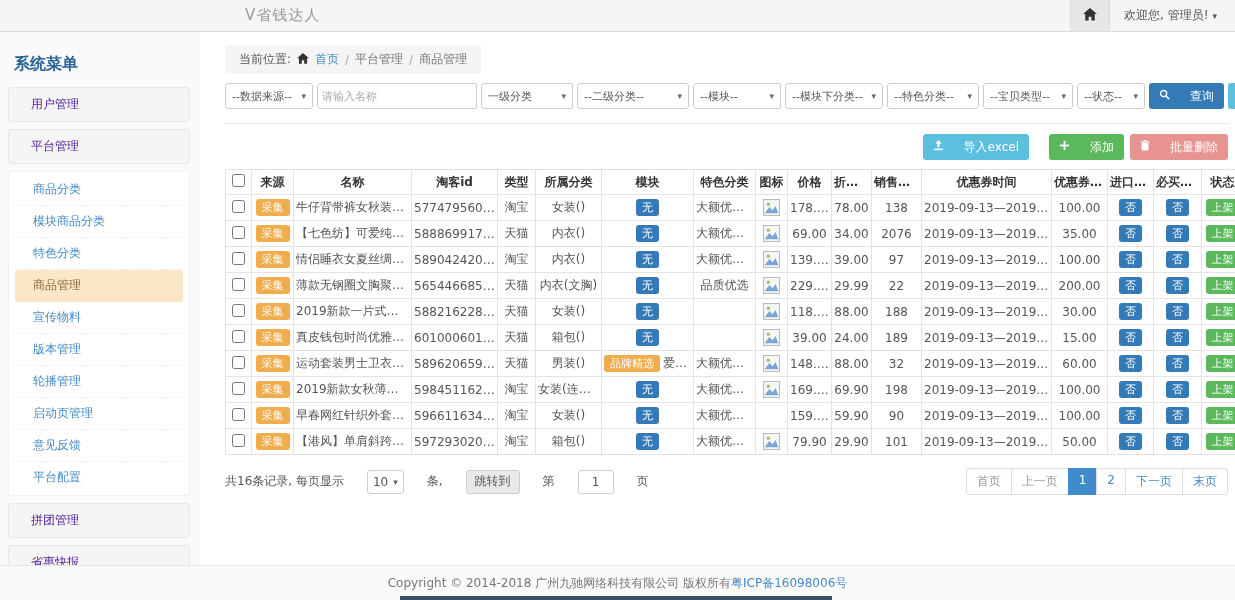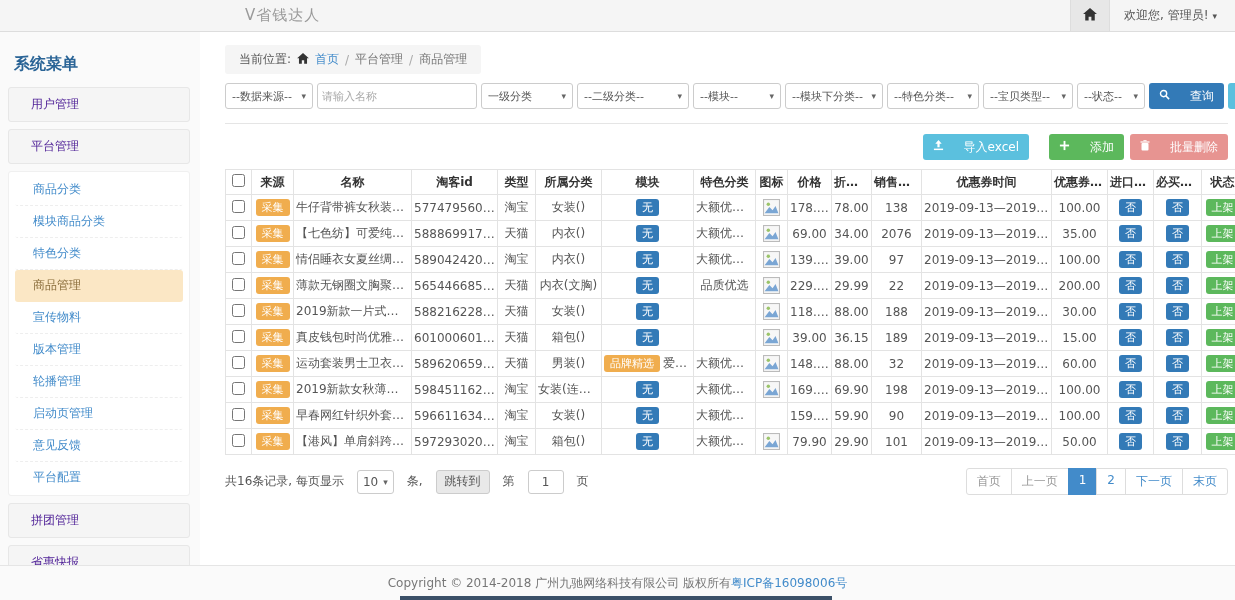--- a/index.html
+++ b/index.html
@@ -52,21 +52,21 @@
   th,td { border:1px solid #e3e3e3; text-align:center; padding:3px 2px; color:#555; overflow:hidden; white-space:nowrap; text-overflow:ellipsis; height:26px; }
   th { color:#333; font-weight:bold; height:25px; background:#fff; }
   .badge { display:inline-block; padding:3px 6px; font-size:11px; border-radius:3px; color:#fff; line-height:1; }
   .b-orange { background:#f0ad4e; }
   .b-blue { background:#337ab7; }
   .b-green { background:#5cb85c; }
   .mod-text { color:#555; margin-left:3px; }
   .thumb { display:inline-block; vertical-align:middle; }
 
   .pager-row { display:flex; align-items:center; justify-content:space-between; margin-top:13px; font-size:12px; color:#555; }
-  .pager-left { display:flex; align-items:center; gap:13px; }
+  .pager-left { display:flex; align-items:center; gap:23px; }
   .mini-select { height:24px; border:1px solid #ccc; border-radius:3px; background:#fff; display:inline-flex; align-items:center; padding:0 5px; gap:5px; cursor:pointer;text-align:center; }
   .mini-select .cap { font-size:9px; color:#666; }
   .jump-btn { height:24px; background:#e9e9e9; border:1px solid #ccc; border-radius:3px; padding:0 8px; font-size:12px; color:#555; cursor:pointer; font-family:inherit; }
   .jump-input { width:36px; height:24px; border:1px solid #ccc; border-radius:3px; text-align:center; font-size:12px; color:#555; font-family:inherit; }
   .pager { display:flex; }
   .pager .pg { border:1px solid #ddd; background:#fff; padding:4px 10px; margin-left:-1px; color:#428bca; cursor:pointer; }
   .pager .pg:first-child { border-radius:3px 0 0 3px; margin-left:0; }
   .pager .pg:last-child { border-radius:0 3px 3px 0; }
   .pager .pg.disabled { color:#999; cursor:default; }
   .pager .pg.active { background:#428bca; border-color:#428bca; color:#fff; }
@@ -374,21 +374,21 @@
               <td>天猫</td>
               <td>箱包()</td>
               <td><span class="badge b-blue">无</span></td>
               <td></td>
               <td><svg class="thumb" width="17" height="17" viewBox="0 0 16 16">
                   <rect x="0.5" y="0.5" width="15" height="15" fill="#f7f7f7" stroke="#bbb"></rect>
                   <circle cx="5" cy="5" r="1.6" fill="#9bc46a"></circle>
                   <path d="M1.5 13.5 L6 7.5 L9 10.5 L11.8 6.5 L14.5 13.5 Z" fill="#7aa6d4"></path>
                 </svg></td>
               <td>39.00</td>
-              <td>36.15</td>
+              <td>24.00</td>
               <td>189</td>
               <td>2019-09-13—2019-09-20</td>
               <td>15.00</td>
               <td><span class="badge b-blue">否</span></td>
               <td><span class="badge b-blue">否</span></td>
               <td><span class="badge b-green">上架</span></td>
             </tr>
             <tr>
               <td><input type="checkbox" style=""></td>
               <td><span class="badge b-orange">采集</span></td>

